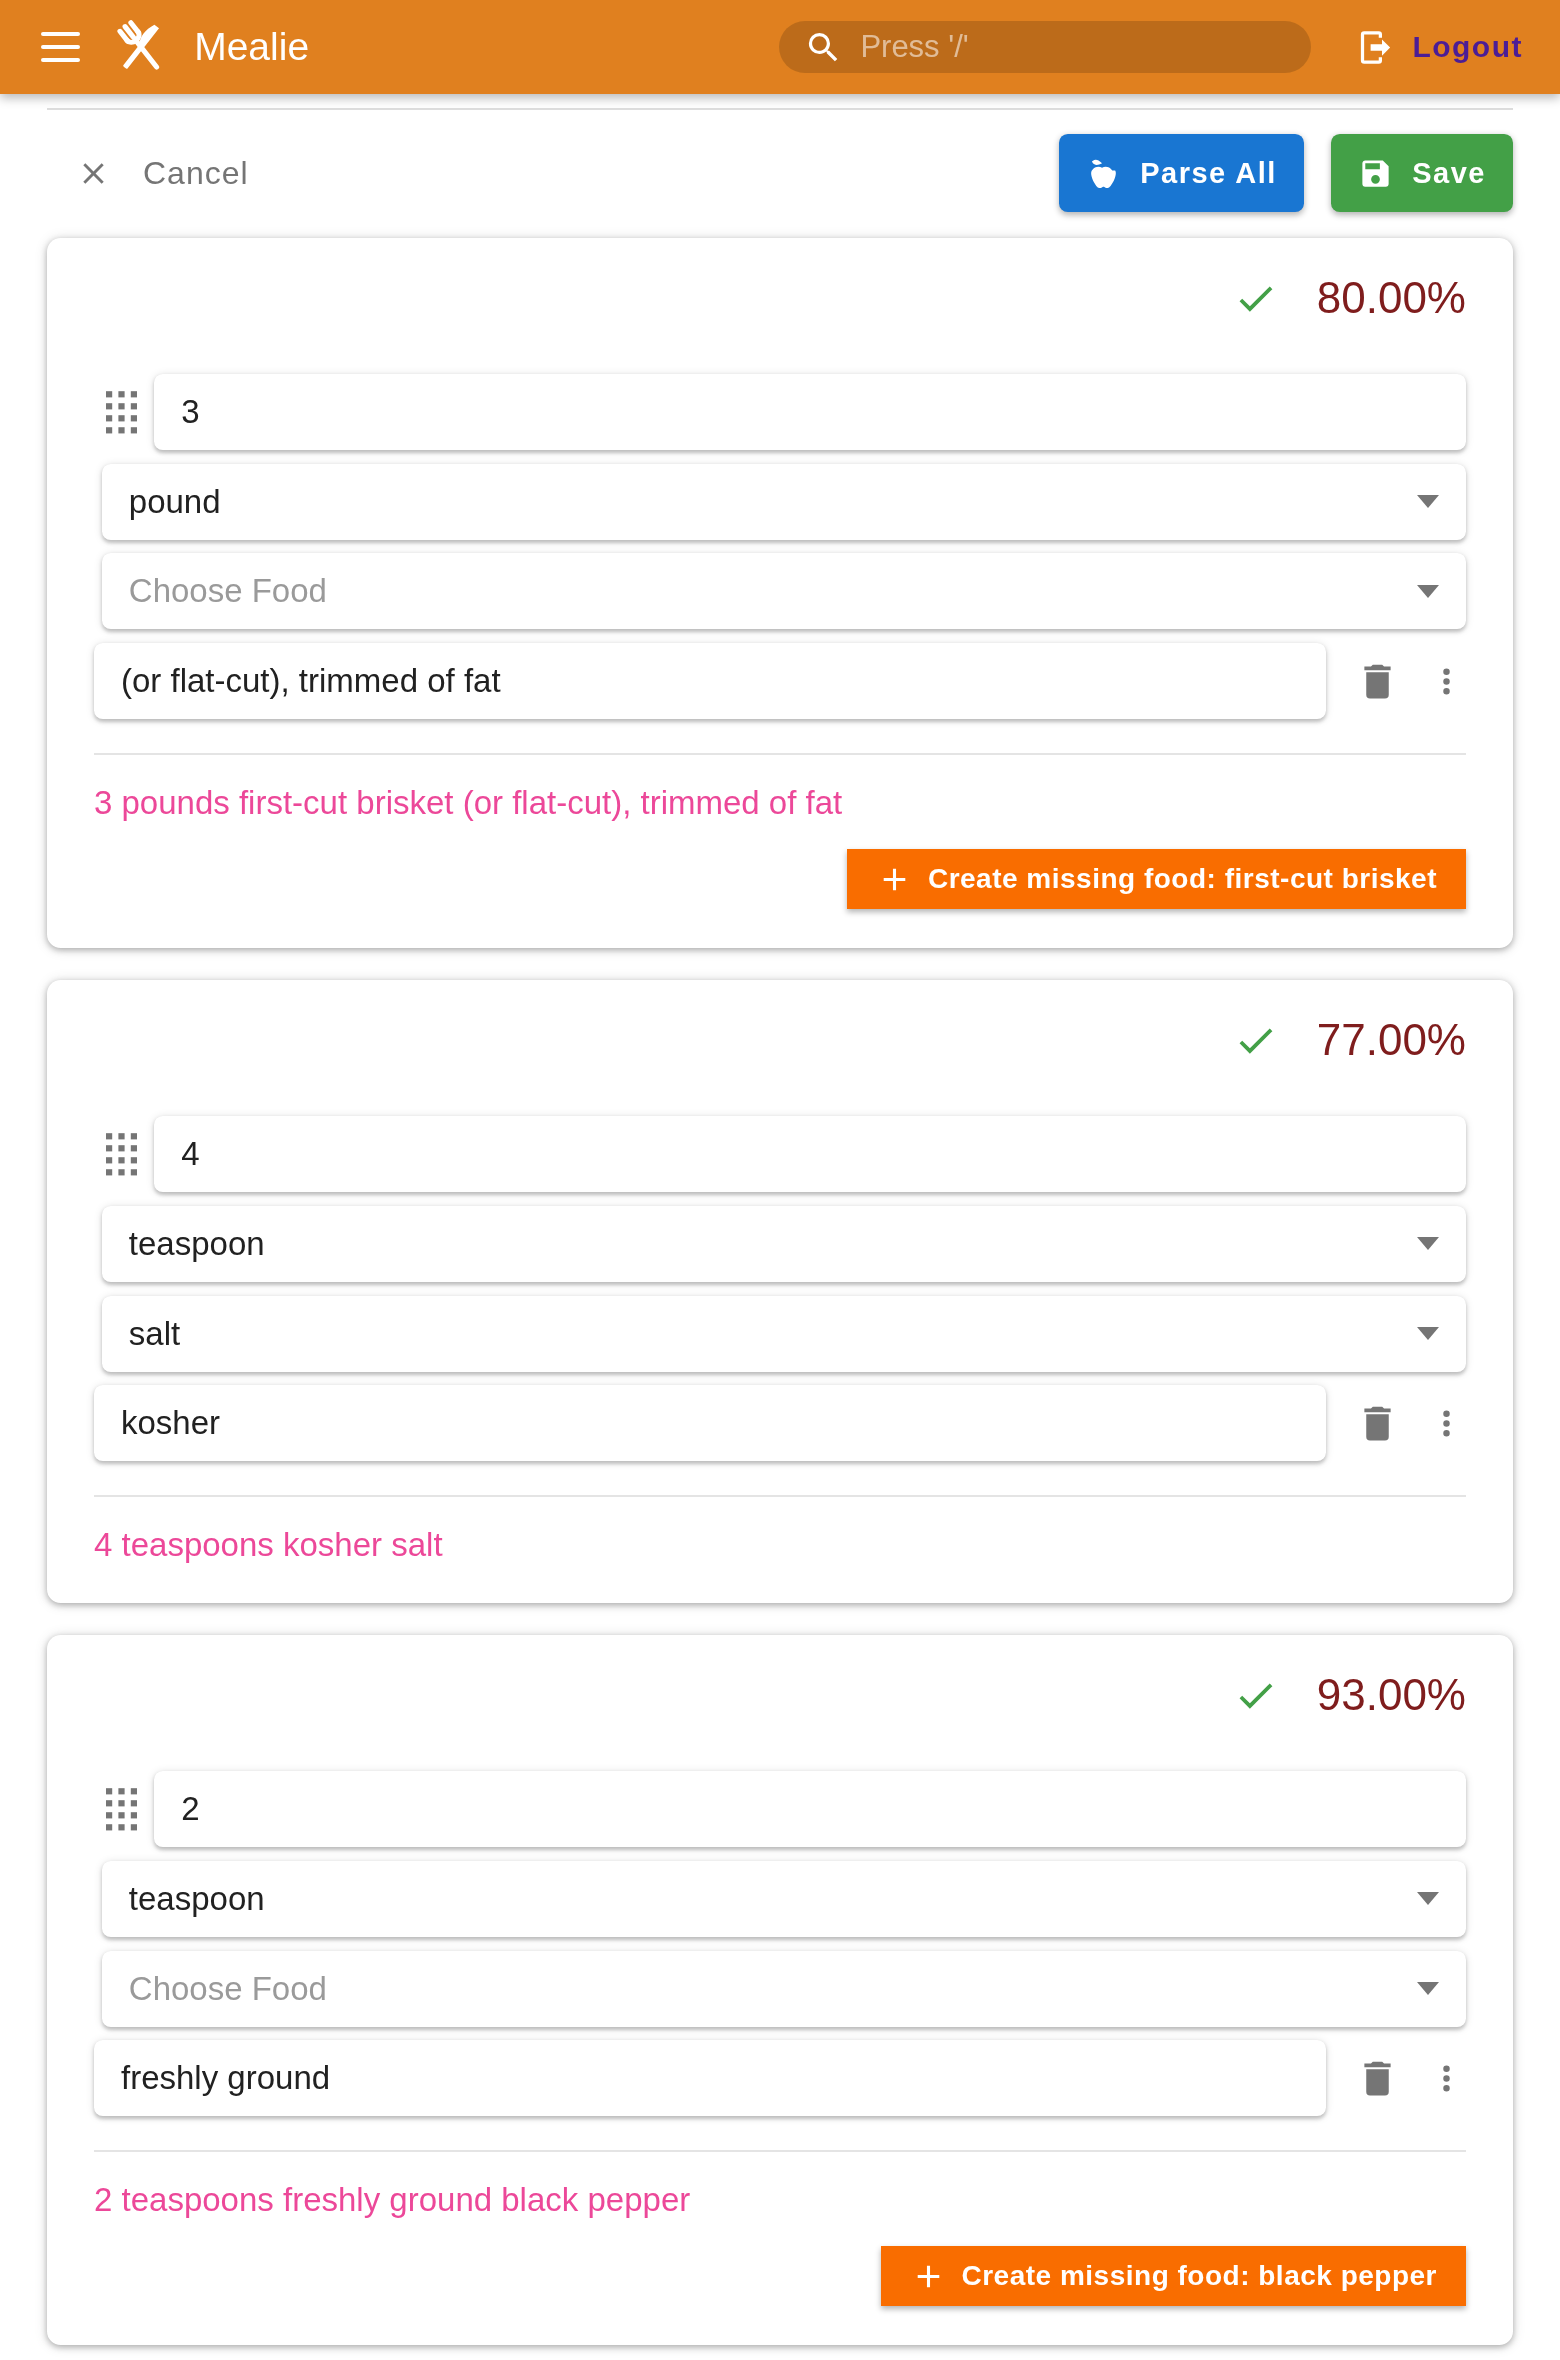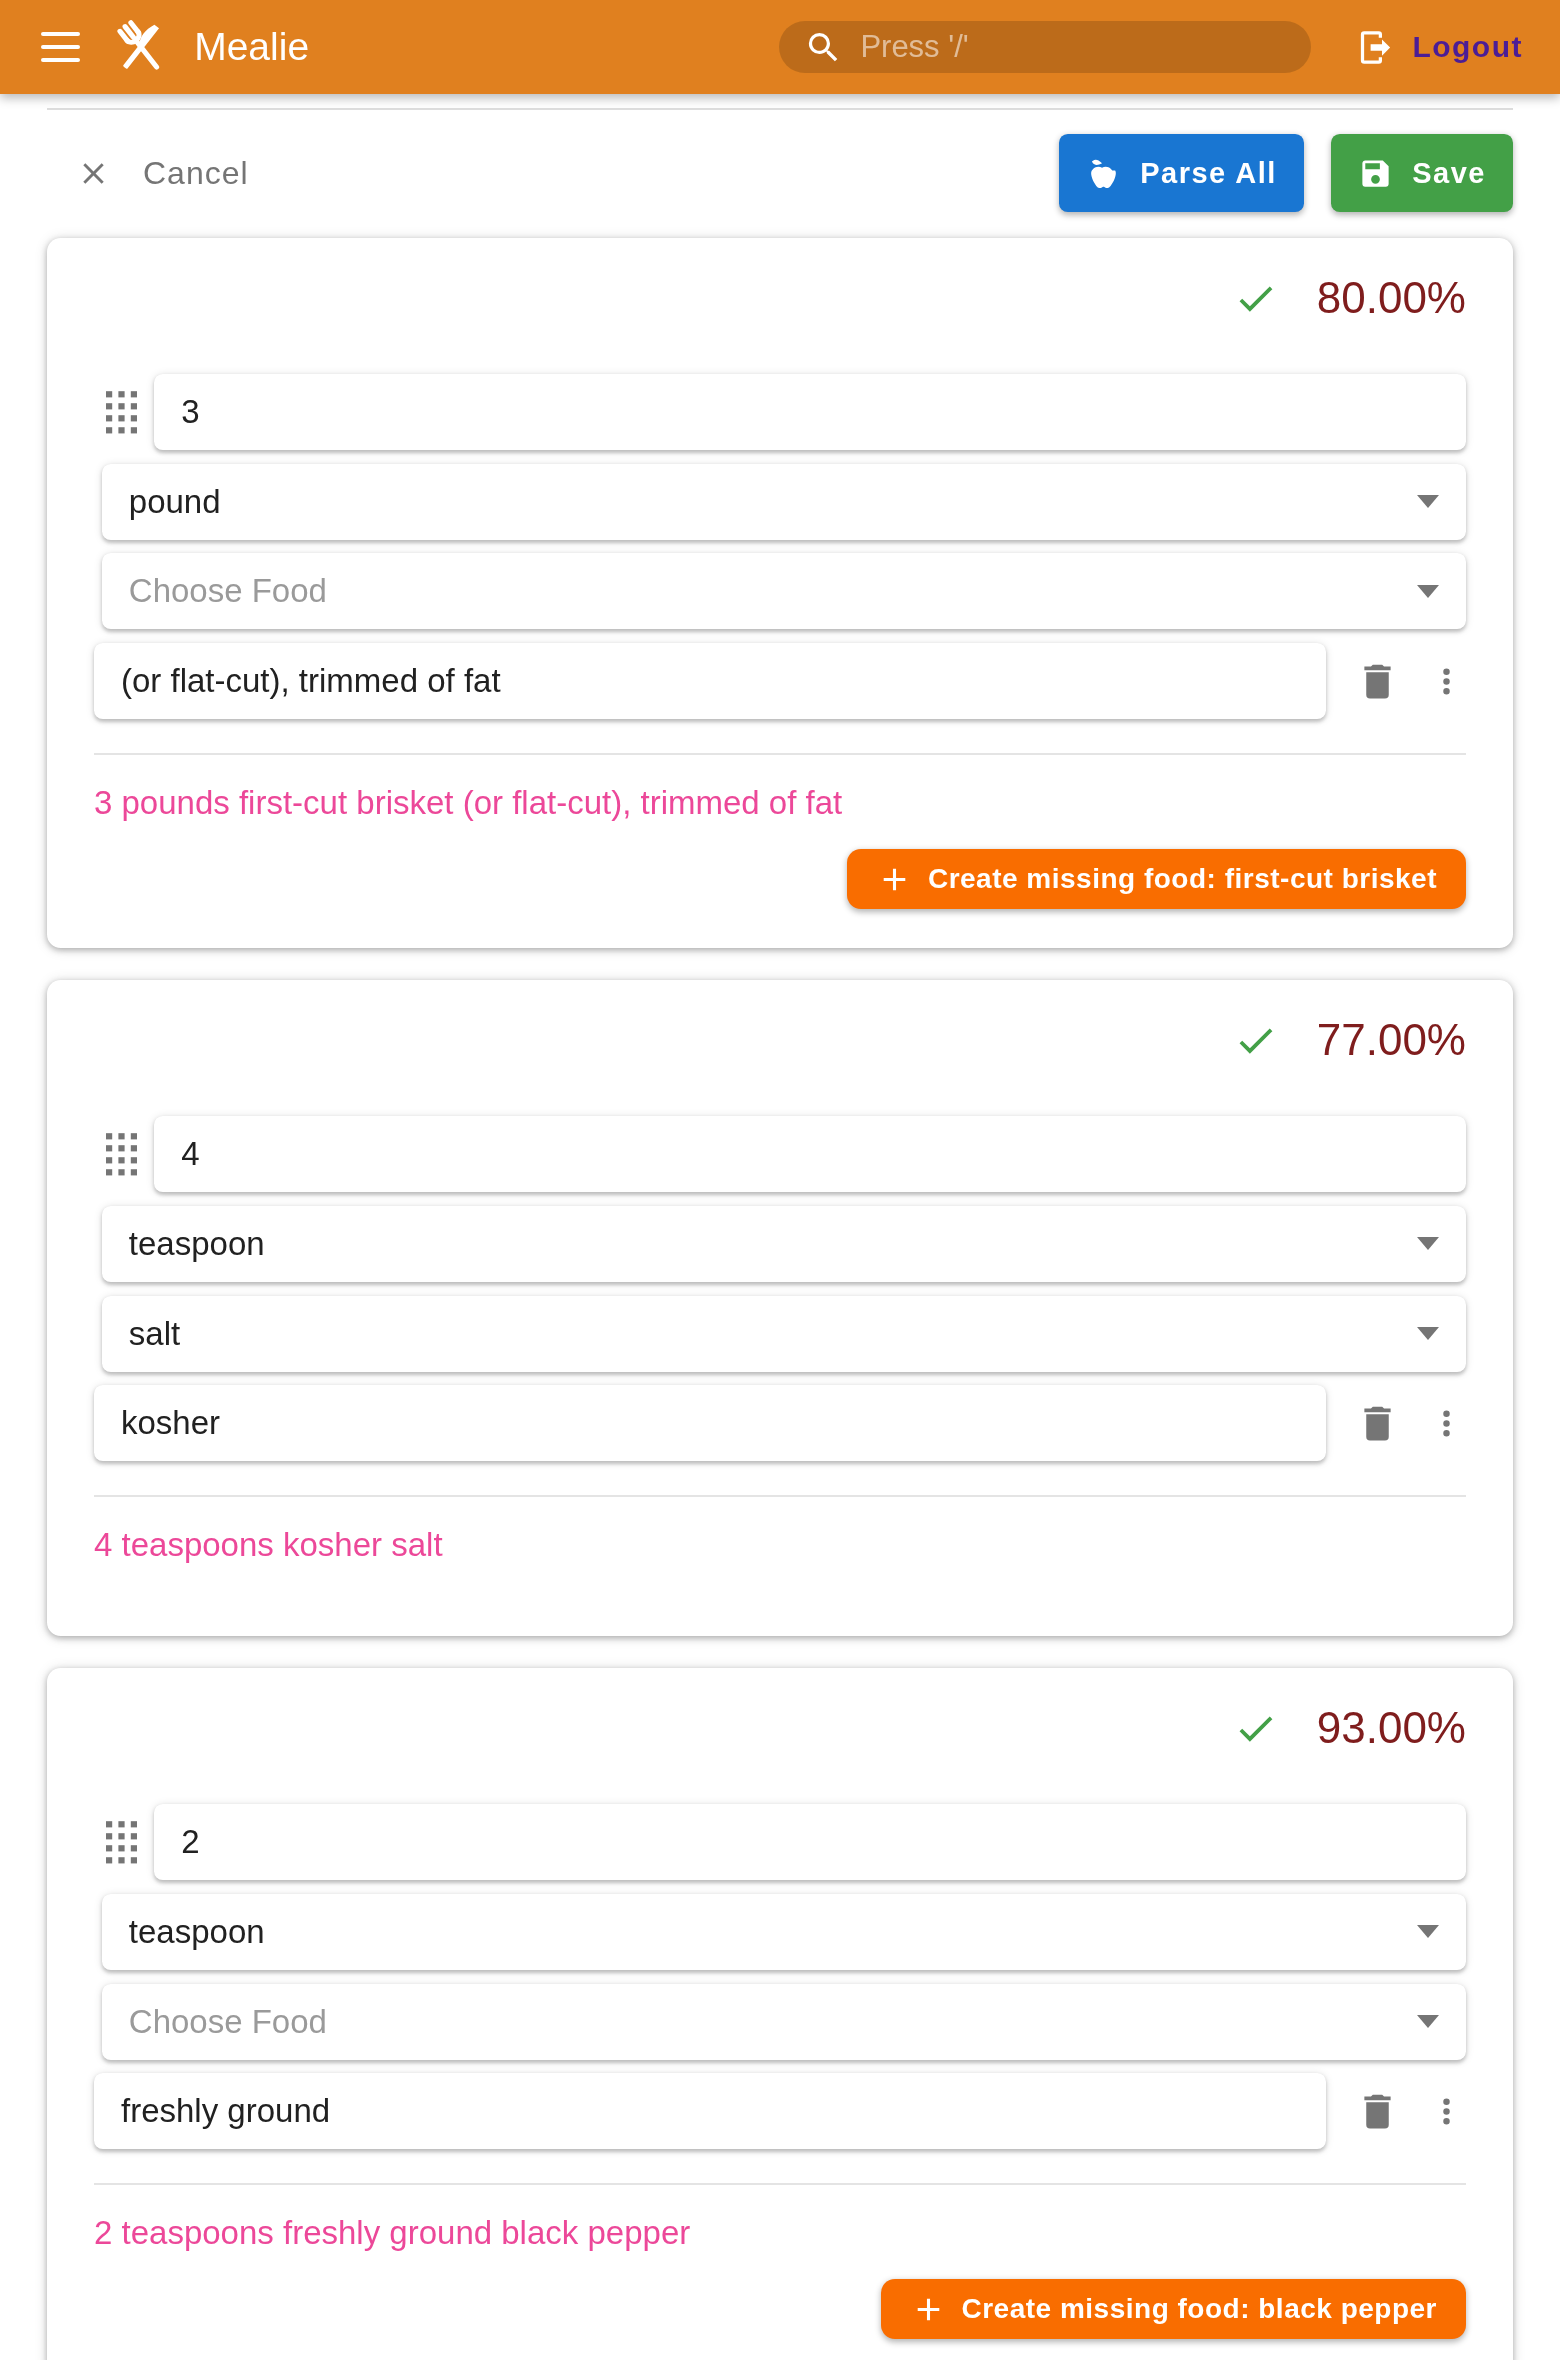--- a/index.html
+++ b/index.html
@@ -50,21 +50,21 @@
   .ph-gray { color:#9A9A9A; }
   .note-row { display:flex; align-items:center; margin-top:13.7px; }
   .note-field { flex:1; margin-right:29px; }
   .icon-btn { background:none; border:none; cursor:pointer; display:flex; align-items:center;
     justify-content:center; padding:0; }
   .trash-btn { margin-right:27px; }
   .divider { margin-top:34px; border-top:2px solid #E4E4E4; }
   .orig-text { margin-top:29px; font-size:33px; color:#ec4899; }
   .missing-row { display:flex; justify-content:flex-end; margin-top:27px; }
   .missing-btn { background:#F96D00; border:none; color:#fff; font-weight:bold; font-size:28px;
-    letter-spacing:0.5px; height:60px; border-radius:14px; display:flex; align-items:center;
+    letter-spacing:0.5px; height:60px; border-radius:0; display:flex; align-items:center;
     gap:15px; padding:0 29px; box-shadow:0 2.9px 5.9px rgba(0,0,0,.3); cursor:pointer; }
 </style>
 </head>
 <body>
 
 <header class="appbar">
   <div class="hamburger">
     <span></span>
       <span></span>
       <span></span>
@@ -230,21 +230,21 @@
         <path fill="#757575" d="M19,4H15.5L14.5,3H9.5L8.5,4H5V6H19M6,19A2,2 0 0,0 8,21H16A2,2 0 0,0 18,19V7H6V19Z"></path>
       </svg>
     </button>
     <button class="icon-btn">
       <svg width="39" height="45" viewBox="0 0 24 24">
         <path fill="#757575" d="M12,16A2,2 0 0,1 14,18A2,2 0 0,1 12,20A2,2 0 0,1 10,18A2,2 0 0,1 12,16M12,10A2,2 0 0,1 14,12A2,2 0 0,1 12,14A2,2 0 0,1 10,12A2,2 0 0,1 12,10M12,4A2,2 0 0,1 14,6A2,2 0 0,1 12,8A2,2 0 0,1 10,6A2,2 0 0,1 12,4Z"></path>
       </svg>
     </button>
   </div>
   <div class="divider"></div>
-  <div class="orig-text" style="margin-bottom:33px;">4 teaspoons kosher salt</div>
+  <div class="orig-text" style="">4 teaspoons kosher salt</div>
 </section>
 
 <section class="card">
   <div class="conf-row">
     <svg width="45" height="45" viewBox="0 0 24 24">
       <path fill="#43A047" d="M21,7L9,19L3.5,13.5L4.91,12.09L9,16.17L19.59,5.59L21,7Z"></path>
     </svg>
     <span>93.00%</span>
   </div>
   <div class="qty-row">

